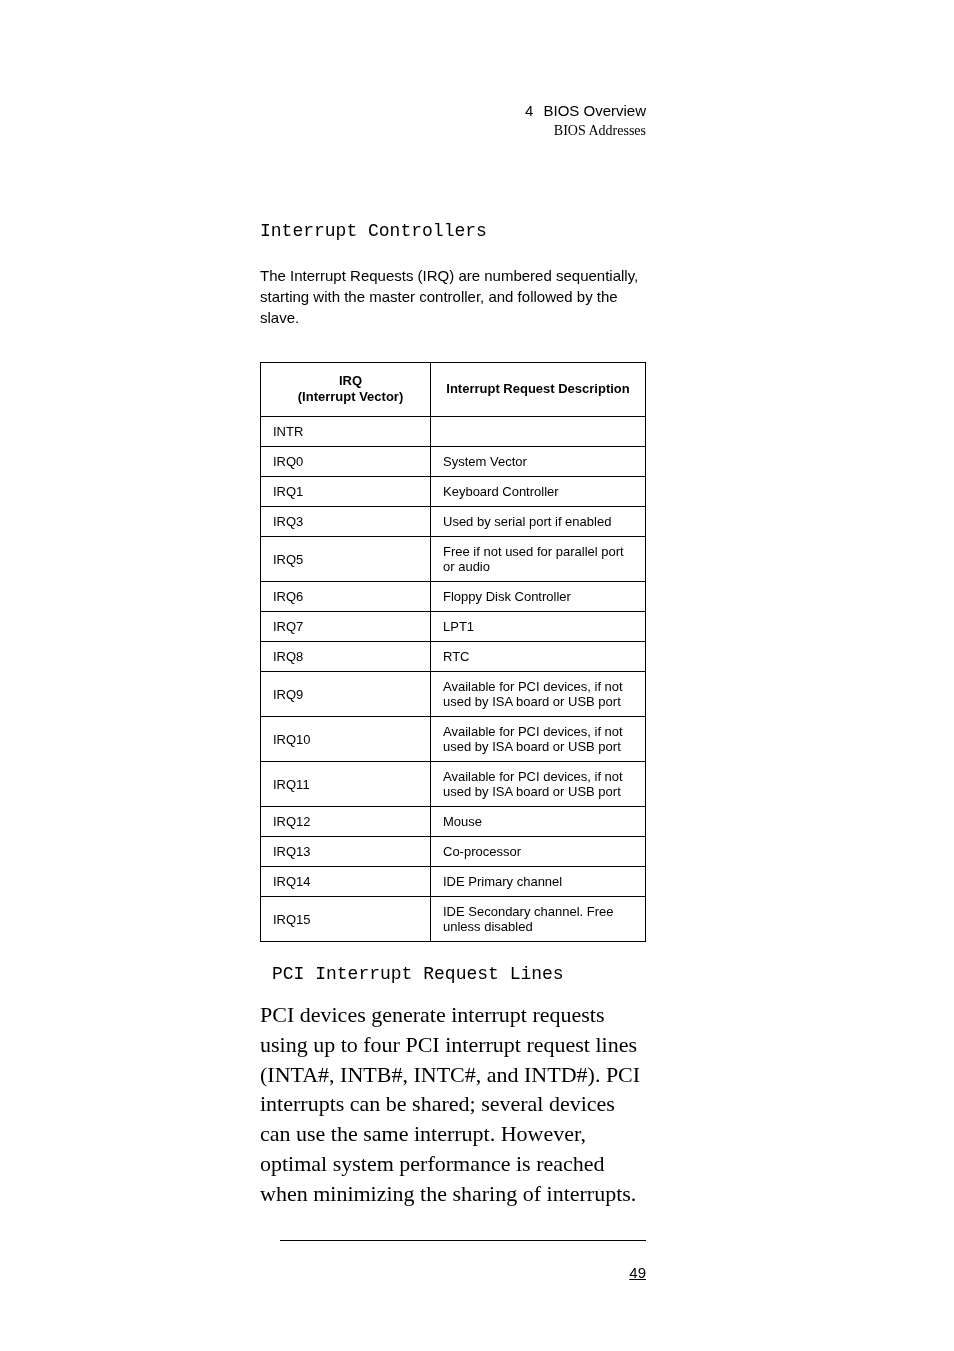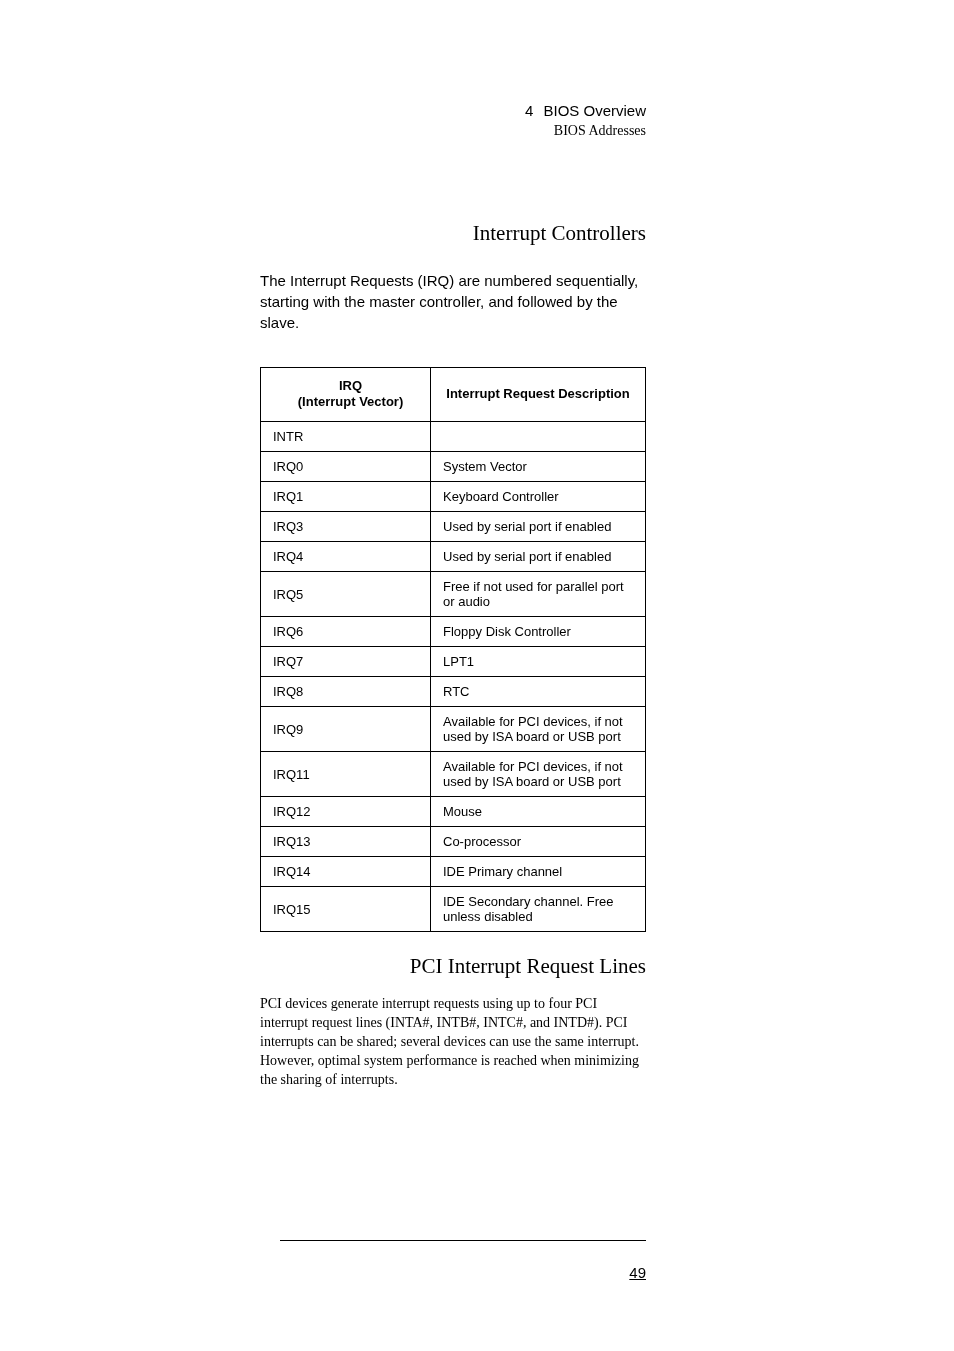--- a/index.html
+++ b/index.html
@@ -31,25 +31,24 @@
   .sub-line {
     font-size: 14px;
     font-weight: 300;
     color: #000;
     font-family: Liberation Serif, serif;
   }
   .content {
     padding-left: 140px;
   }
   .section-heading {
-    font-size: 21px;
+    font-size: 18px;
     font-weight: normal;
     margin: 0 0 24px 0;
-    font-family: Liberation Serif, serif;
-    text-align: right;
+    font-family: Liberation Mono, monospace;
   }
   .para {
     font-size: 15px;
     font-weight: normal;
     line-height: 1.4;
     margin: 0 0 34px 0;
   }
   table.irq {
     border-collapse: collapse;
     width: 100%;
@@ -64,21 +63,21 @@
   }
   table.irq th {
     font-weight: bold;
     text-align: center;
     padding: 10px 12px;
     line-height: 1.3;
   }
   table.irq th.col-irq { width: 170px; padding-left: 22px; }
   .body-para {
     font-family: "Times New Roman", Georgia, serif;
-    font-size: 14px;
+    font-size: 22px;
     line-height: 1.35;
     margin: 16px 0 0 0;
   }
   .footer-rule {
     position: absolute;
     left: 280px;
     right: 120px;
     bottom: 110px;
     border-top: 1px solid #000;
   }
@@ -130,41 +129,41 @@
           </tr>
           <tr>
             <td>IRQ1</td>
             <td>Keyboard Controller</td>
           </tr>
           <tr>
             <td>IRQ3</td>
             <td>Used by serial port if enabled</td>
           </tr>
           <tr>
-            <td>IRQ4</td>
-            <td>Used by serial port if enabled</td>
-          </tr>
-          <tr>
             <td>IRQ5</td>
             <td>Free if not used for parallel port or audio</td>
           </tr>
           <tr>
             <td>IRQ6</td>
             <td>Floppy Disk Controller</td>
           </tr>
           <tr>
             <td>IRQ7</td>
             <td>LPT1</td>
           </tr>
           <tr>
             <td>IRQ8</td>
             <td>RTC</td>
           </tr>
           <tr>
             <td>IRQ9</td>
+            <td>Available for PCI devices, if not used by ISA board or USB port</td>
+          </tr>
+          <tr>
+            <td>IRQ10</td>
             <td>Available for PCI devices, if not used by ISA board or USB port</td>
           </tr>
           <tr>
             <td>IRQ11</td>
             <td>Available for PCI devices, if not used by ISA board or USB port</td>
           </tr>
           <tr>
             <td>IRQ12</td>
             <td>Mouse</td>
           </tr>
@@ -176,21 +175,21 @@
             <td>IRQ14</td>
             <td>IDE Primary channel</td>
           </tr>
           <tr>
             <td>IRQ15</td>
             <td>IDE Secondary channel. Free unless disabled</td>
           </tr>
         </tbody>
     </table>
 
-    <h2 class="section-heading" style="margin-bottom:6px;">PCI Interrupt Request Lines</h2>
+    <h2 class="section-heading" style="margin-bottom:6px;margin-left:12px;">PCI Interrupt Request Lines</h2>
 
     <p class="body-para">PCI devices generate interrupt requests using up to four PCI interrupt request lines (INTA#, INTB#, INTC#, and INTD#). PCI interrupts can be shared; several devices can use the same interrupt. However, optimal system performance is reached when minimizing the sharing of interrupts.</p>
 
   </div>
 
   <div class="footer-rule"></div>
   <div class="page-number">49</div>
 
 </div>
 

